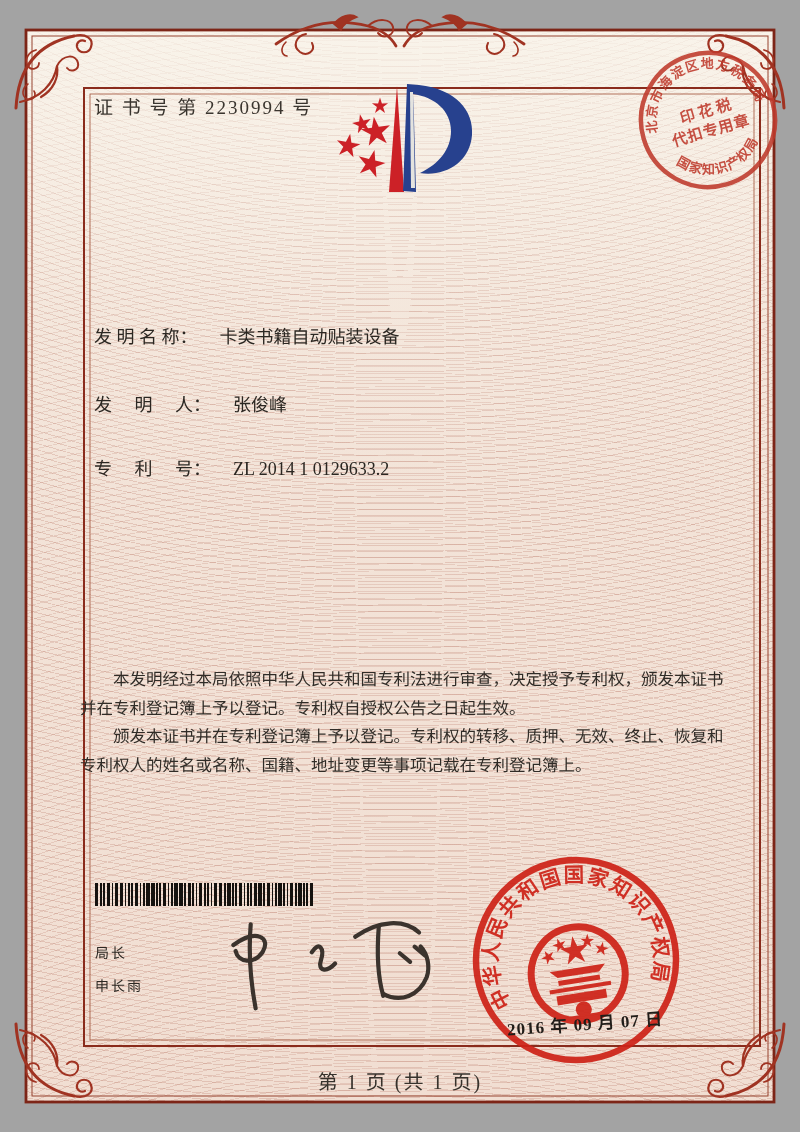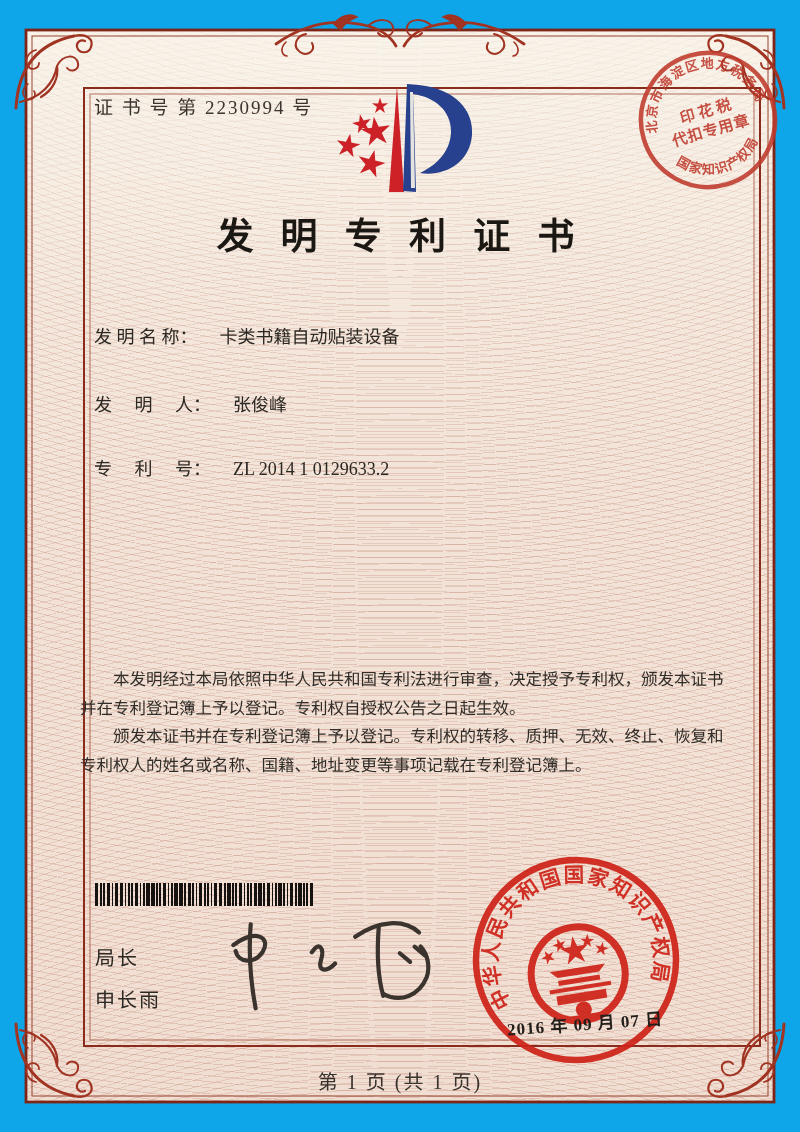--- a/index.html
+++ b/index.html
@@ -1,37 +1,37 @@
 <!DOCTYPE html>
 <html lang="zh-CN"><head>
 <meta charset="utf-8">
 <style>
   html,body{margin:0;padding:0;background:#e8e4d8;}
-  .page{position:relative;width:800px;height:1132px;background:#0ea5e9;overflow:hidden;
+  .page{position:relative;width:800px;height:1132px;background:#a3a3a3;overflow:hidden;
         font-family:"Liberation Serif","DejaVu Serif",serif;color:#2f2b26;}
   .texture{position:absolute;left:27px;top:31px;right:27px;bottom:31px;
     background:
       linear-gradient(rgba(250,247,238,.78), rgba(250,247,238,.15) 26%, rgba(250,247,238,0) 45%),
       repeating-radial-gradient(140% 90% at 50% -55%, rgba(189,126,110,.30) 0 1px, rgba(0,0,0,0) 1px 6.5px),
       repeating-radial-gradient(150% 95% at 50% 160%, rgba(189,126,110,.24) 0 1px, rgba(0,0,0,0) 1px 7.5px),
       linear-gradient(#f4e7dc,#f1ded2);}
   .frame{position:absolute;left:0;top:0;z-index:2;}
   .cert-no{position:absolute;left:94px;top:92px;font-size:19px;letter-spacing:2px;color:#3a352f;z-index:5;}
   .logo{position:absolute;left:318px;top:80px;z-index:5;}
   .tax-stamp{position:absolute;left:624px;top:36px;transform:rotate(-16deg);z-index:6;opacity:.88;}
   .title{position:absolute;left:0;top:206px;width:100%;margin:0;text-align:center;
          font-size:37px;font-weight:bold;color:#1b1814;letter-spacing:9px;z-index:5;}
   .field{position:absolute;left:94px;font-size:18px;color:#2b2722;z-index:5;white-space:nowrap;}
   .field .val{margin-left:22px;}
   .paras{position:absolute;left:80px;top:666px;width:652px;z-index:5;}
   .paras p{margin:0;text-indent:2em;font-size:16.5px;line-height:1.74;color:#302c27;}
   .barcode{position:absolute;left:95px;top:883px;height:23px;display:flex;align-items:stretch;z-index:5;}
   .barcode i{display:block;background:#15120f;margin-right:1.6px;}
   .director{position:absolute;left:95px;top:942px;z-index:5;font-family:"Liberation Sans","DejaVu Sans",sans-serif;}
-  .director div{font-size:20px;color:#2c2823;letter-spacing:2px;}
+  .director div{font-size:14px;color:#2c2823;letter-spacing:2px;}
   .director div + div{margin-top:13px;}
   .signature{position:absolute;left:196px;top:908px;transform:rotate(-2deg);z-index:5;}
   .big-seal{position:absolute;left:466px;top:850px;transform:rotate(-9deg);z-index:6;opacity:.93;}
   .seal-date{position:absolute;left:500px;top:1010px;width:170px;text-align:center;transform:rotate(-4deg);
              font-size:17px;font-weight:bold;color:#211d19;z-index:7;letter-spacing:1px;}
   .footer{position:absolute;left:0;top:1066px;width:100%;text-align:center;font-size:20px;
           color:#37322c;letter-spacing:2px;z-index:5;}
   svg text{font-family:"Liberation Serif","DejaVu Serif",serif;}
 </style>
 </head>
@@ -100,21 +100,20 @@
     <text font-size="13" font-weight="bold" fill="#bf3a2c" letter-spacing="1.5">
       <textPath href="#txTop" startOffset="50%" text-anchor="middle">北京市海淀区地方税务局</textPath>
     </text>
     <text x="0" y="-4" font-size="15" font-weight="bold" fill="#bf3a2c" text-anchor="middle">印 花 税</text>
     <text x="0" y="16" font-size="15" font-weight="bold" fill="#bf3a2c" text-anchor="middle" letter-spacing="1">代扣专用章</text>
     <text font-size="13" font-weight="bold" fill="#bf3a2c" letter-spacing="1">
       <textPath href="#txBot" startOffset="50%" text-anchor="middle">国家知识产权局</textPath>
     </text>
   </svg>
 
-  <h1 class="title">发 明 专 利 证 书</h1>
 
   <div class="field" style="top:322px">
     <span>发 明 名 称：</span><span class="val">卡类书籍自动贴装设备</span>
   </div>
   <div class="field" style="top:390px">
     <span>发　 明　 人：</span><span class="val">张俊峰</span>
   </div>
   <div class="field" style="top:454px">
     <span>专　 利　 号：</span><span class="val">ZL 2014 1 0129633.2</span>
   </div>

